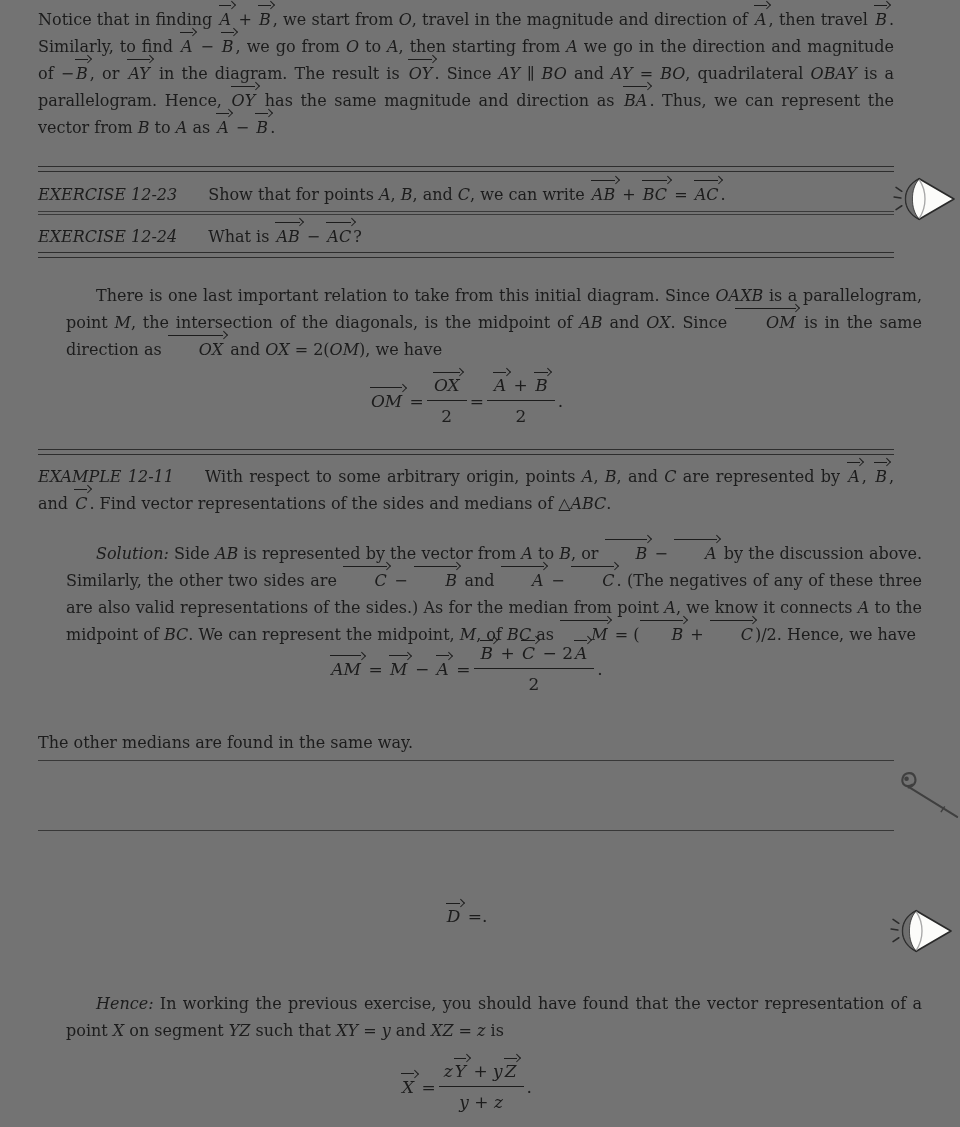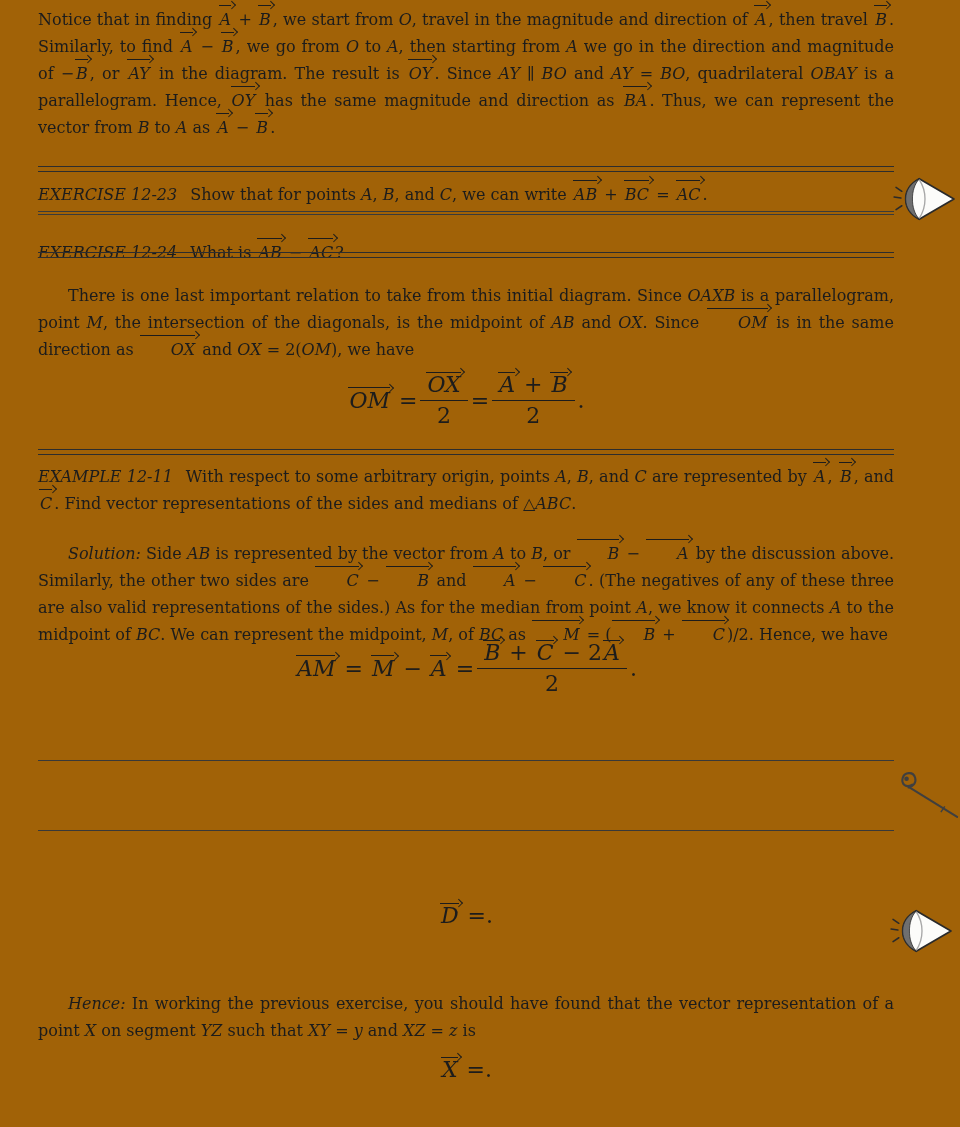--- a/index.html
+++ b/index.html
@@ -1,25 +1,25 @@
 <!DOCTYPE html>
 <html><head>
 <meta charset="utf-8">
 <style>
   html,body { margin:0; padding:0; background:#fbfbf8; }
   .page {
     position:relative; width:960px; height:1127px; overflow:hidden;
-    background:#a16207; color:#1c1c1c;
+    background:#737373; color:#1c1c1c;
     font-family:"DejaVu Serif","Liberation Serif",serif;
     font-size:16px;
   }
   .sec { position:absolute; left:38px; width:856px; }
   .para { margin:0; line-height:27px; text-align:justify; }
-  .indent { text-indent:30px; }
-  .exlabel { margin-right:13px; white-space:nowrap; }
+  .indent { text-indent:30px;margin-left:28px; }
+  .exlabel { margin-right:31px; white-space:nowrap; }
   i { font-style:italic; }
 
   
   .vec { position:relative; display:inline-block; font-style:italic; padding:0 2px; }
   .vec::before {
     content:""; position:absolute; left:1px; right:2px; top:-1.5px;
     border-top:1.4px solid #1c1c1c;
   }
   .vec::after {
     content:""; position:absolute; right:-1px; top:-4px;
@@ -31,69 +31,70 @@
   
   .rule-d { position:absolute; left:38px; width:856px; height:3.5px;
     border-top:1.7px solid #2d2d2d; border-bottom:1.7px solid #2d2d2d; }
   .rule-m { position:absolute; left:38px; width:856px; height:2px;
     border-top:1.2px solid #3a3a3a; border-bottom:1.2px solid #3a3a3a; }
   .rule-s { position:absolute; left:38px; width:856px; height:0;
     border-top:1.8px solid #383838; }
 
   
   .eq { position:absolute; left:38px; width:856px; text-align:center;
-    font-size:22px; line-height:24px; }
+    font-size:17px; line-height:24px; }
   .eq .eqt { display:inline-block; vertical-align:middle; padding-top:6px; }
   .eq .frac { display:inline-block; vertical-align:middle; text-align:center; margin:0 3px; }
   .eq .num { display:block; border-bottom:1.4px solid #1c1c1c; padding:7px 5px 3px; }
   .eq .den { display:block; padding:3px 5px 1px; }
 
   .margin-icon { position:absolute; }
 </style>
 </head>
 <body>
 
 <div class="page">
 
   <p class="sec para" style="top:6px">Notice that in finding <span class="vec">A</span> + <span class="vec">B</span>, we start from <i>O</i>, travel in the magnitude and direction of <span class="vec">A</span>, then travel <span class="vec">B</span>.  Similarly, to find <span class="vec">A</span> − <span class="vec">B</span>, we go from <i>O</i> to <i>A</i>, then starting from <i>A</i> we go in the direction and magnitude of −<span class="vec">B</span>, or <span class="vec">AY</span> in the diagram.  The result is <span class="vec">OY</span>.  Since <i>AY</i> ∥ <i>BO</i> and <i>AY</i> = <i>BO</i>, quadrilateral <i>OBAY</i> is a parallelogram.  Hence, <span class="vec">OY</span> has the same magnitude and direction as <span class="vec">BA</span>.  Thus, we can represent the vector from <i>B</i> to <i>A</i> as <span class="vec">A</span> − <span class="vec">B</span>.</p>
 
   <div class="rule-d" style="top:166px"></div>
 
   <p class="sec para" style="top:181px"><i class="exlabel">EXERCISE 12-23</i><span>Show that for points <i>A</i>, <i>B</i>, and <i>C</i>, we can write <span class="vec">AB</span> + <span class="vec">BC</span> = <span class="vec">AC</span>.</span></p>
 
   <div class="rule-m" style="top:211px"></div>
 
-  <p class="sec para" style="top:239px"><i class="exlabel">EXERCISE 12-24</i><span>What is <span class="vec">AB</span> − <span class="vec">AC</span>?</span></p>
+  <p class="sec para" style="top:223px"><i class="exlabel">EXERCISE 12-24</i><span>What is <span class="vec">AB</span> − <span class="vec">AC</span>?</span></p>
 
   <div class="rule-d" style="top:252px"></div>
 
   <p class="sec para indent" style="top:282px">There is one last important relation to take from this initial diagram.  Since <i>OAXB</i> is a parallelogram, point <i>M</i>, the intersection of the diagonals, is the midpoint of <i>AB</i> and <i>OX</i>.  Since <span class="vec">OM</span> is in the same direction as <span class="vec">OX</span> and <i>OX</i> = 2(<i>OM</i>), we have</p>
 
   <div class="eq" style="top:366px"><span class="eqt"><span class="vec">OM</span> = </span><span class="frac"><span class="num"><span class="vec">OX</span></span><span class="den">2</span></span><span class="eqt"> = </span><span class="frac"><span class="num"><span class="vec">A</span> + <span class="vec">B</span></span><span class="den">2</span></span><span class="eqt">.</span></div>
 
   <div class="rule-d" style="top:449px"></div>
 
   <p class="sec para" style="top:463px"><i class="exlabel">EXAMPLE 12-11</i><span>With respect to some arbitrary origin, points <i>A</i>, <i>B</i>, and <i>C</i> are represented by <span class="vec">A</span>, <span class="vec">B</span>, and <span class="vec">C</span>. Find vector representations of the sides and medians of △<i>ABC</i>.</span></p>
 
   <p class="sec para indent" style="top:540px"><i>Solution:</i>  Side <i>AB</i> is represented by the vector from <i>A</i> to <i>B</i>, or <span class="vec">B</span> − <span class="vec">A</span> by the discussion above.  Similarly, the other two sides are <span class="vec">C</span> − <span class="vec">B</span> and <span class="vec">A</span> − <span class="vec">C</span>.  (The negatives of any of these three are also valid representations of the sides.)  As for the median from point <i>A</i>, we know it connects <i>A</i> to the midpoint of <i>BC</i>.  We can represent the midpoint, <i>M</i>, of <i>BC</i> as <span class="vec">M</span> = (<span class="vec">B</span> + <span class="vec">C</span>)/2.  Hence, we have</p>
 
   <div class="eq" style="top:634px"><span class="eqt"><span class="vec">AM</span> = <span class="vec">M</span> − <span class="vec">A</span> = </span><span class="frac"><span class="num"><span class="vec">B</span> + <span class="vec">C</span> − 2<span class="vec">A</span></span><span class="den">2</span></span><span class="eqt">.</span></div>
 
+  <p class="sec para" style="top:729px">The other medians are found in the same way.</p>
 
   <div class="rule-s" style="top:760px"></div>
 
 
   <div class="rule-s" style="top:830px"></div>
 
 
   <div class="eq" style="top:898px"><span class="eqt"><span class="vec">D</span> = </span><span class="eqt">.</span></div>
 
   <p class="sec para indent" style="top:990px"><i>Hence:</i>  In working the previous exercise, you should have found that the vector representation of a point <i>X</i> on segment <i>YZ</i> such that <i>XY</i> = <i>y</i> and <i>XZ</i> = <i>z</i> is</p>
 
-  <div class="eq" style="top:1052px"><span class="eqt"><span class="vec">X</span> = </span><span class="eqt">.</span></div>
+  <div class="eq" style="top:1052px"><span class="eqt"><span class="vec">X</span> = </span><span class="frac"><span class="num"><i>z</i><span class="vec">Y</span> + <i>y</i><span class="vec">Z</span></span><span class="den"><i>y</i> + <i>z</i></span></span><span class="eqt">.</span></div>
 
   <span class="margin-icon" style="left:893px; top:171px">
     <svg width="64" height="56" viewBox="0 0 66 58">
       <path d="M63 29 L27 8 C18 13 13 20 13 29 C13 38 18 45 27 50 Z" fill="#fcfcfa" stroke="#2a2a2a" stroke-width="1.8" stroke-linejoin="round"></path>
       <path d="M27 8 C18 13 13 20 13 29 C13 38 18 45 27 50 C22 44 20 37 20 29 C20 21 22 14 27 8 Z" fill="#6f6f6f" stroke="#2a2a2a" stroke-width="0.8"></path>
       <path d="M27 9 C31 15 33 22 33 29 C33 36 31 43 27 49" fill="none" stroke="#a8a8a8" stroke-width="1.4"></path>
       <path d="M9 21 L3 17 M8 28 L1 27 M9 36 L3 40" stroke="#2a2a2a" stroke-width="1.6" fill="none" stroke-linecap="round"></path>
     </svg>
   </span>
 

